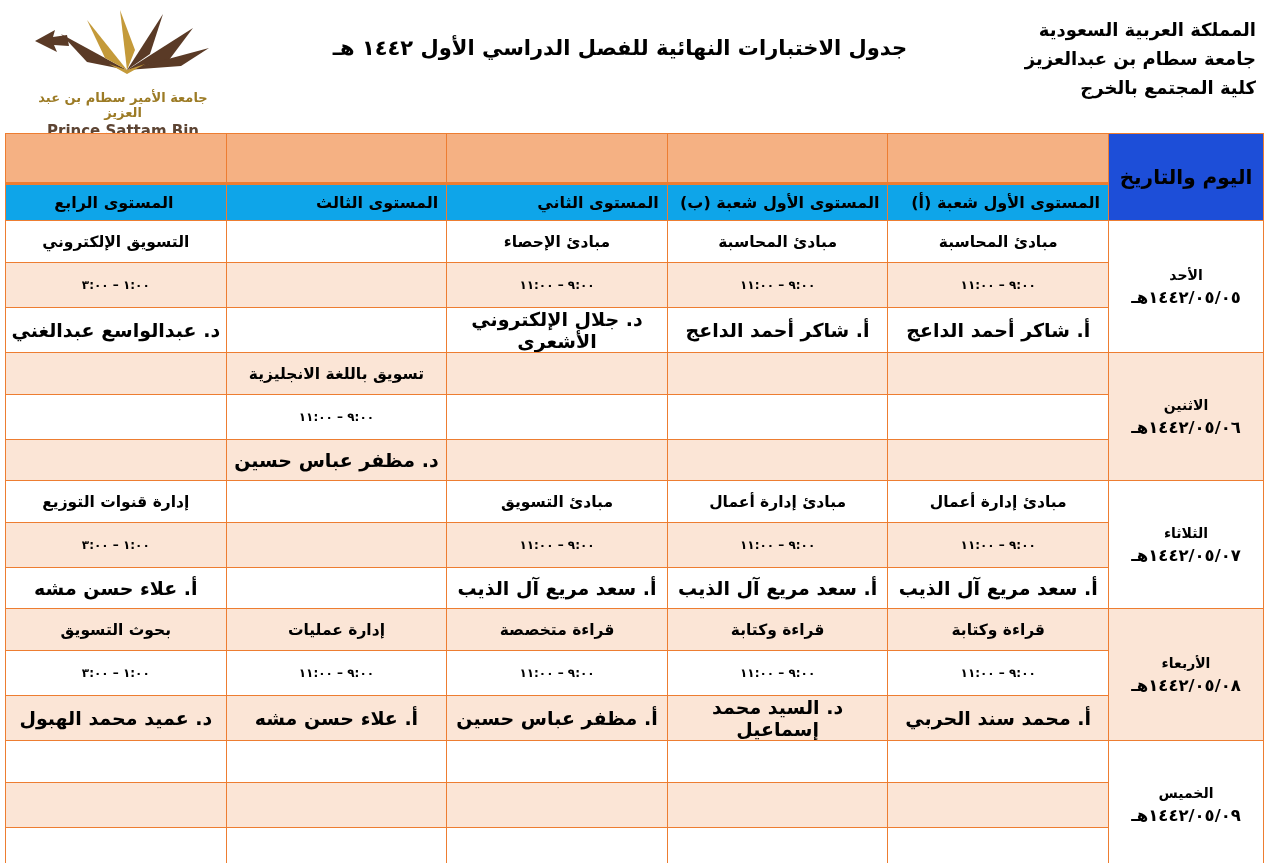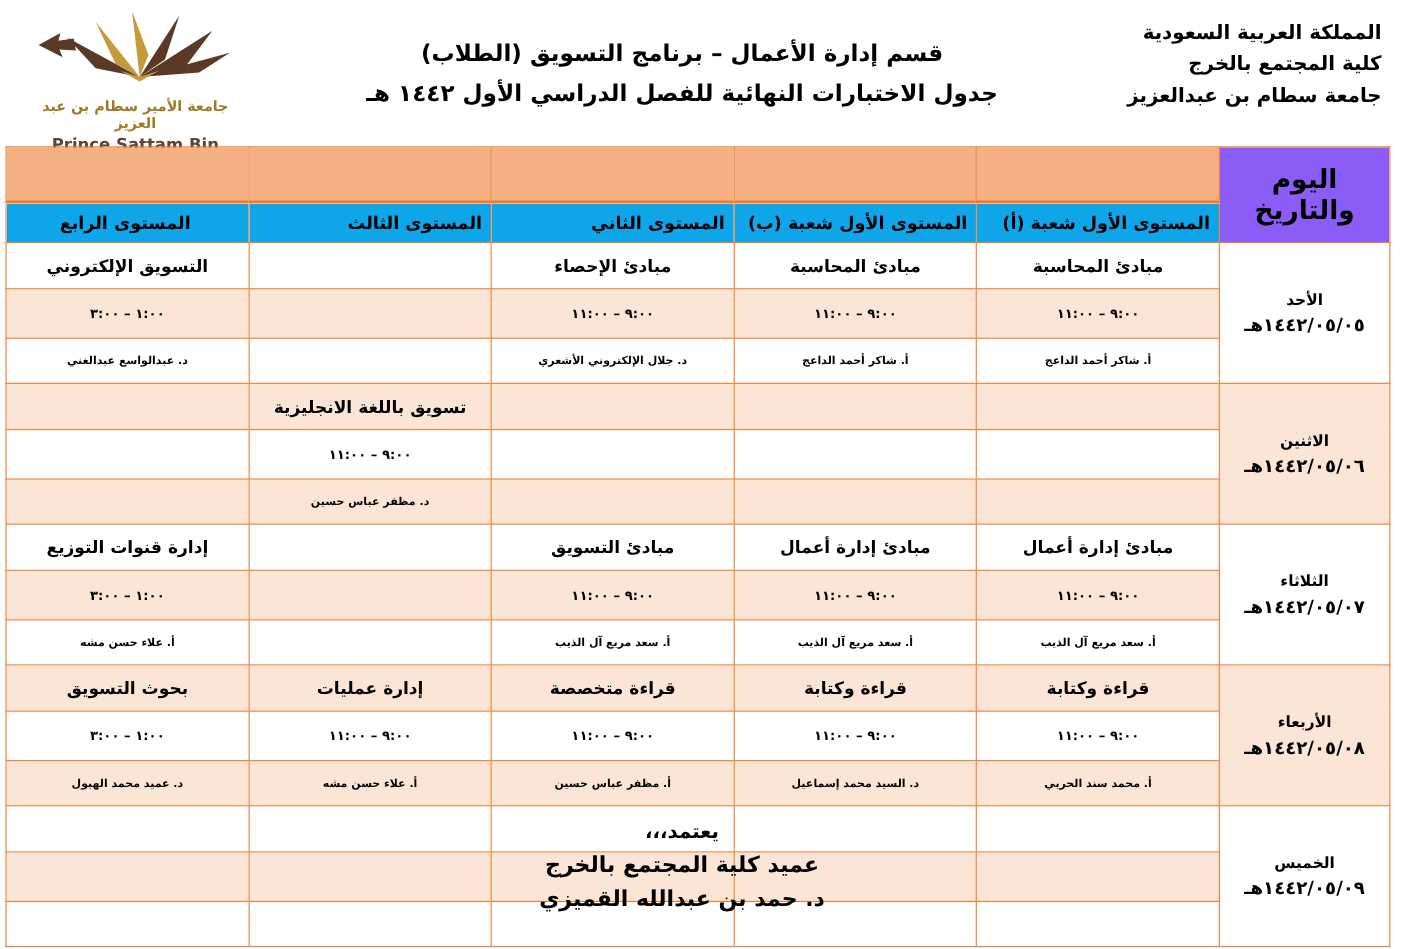--- a/index.html
+++ b/index.html
@@ -32,27 +32,27 @@
   table.exam-table {
     position:absolute; top:133px; left:5px; width:1259px;
     border-collapse:collapse; table-layout:fixed;
   }
   .exam-table td {
     border:1px solid #ED7D31; text-align:center; vertical-align:middle;
     font-weight:bold; padding:0 4px; overflow:hidden;
   }
   col.c-day { width:155px; }
   .band-cell { background:#F5B183; height:50px; border-bottom:3px solid #ED7D31 !important; }
-  .daydate-cell { background:#8b5cf6; font-size:24px; }
+  .daydate-cell { background:#1d4ed8; font-size:20px; }
   .label-row td { background:#0ea5e9; height:37px; font-size:16px; text-align:right; padding-right:8px; }
   .label-row td:last-child { text-align:center; }
 
   .subj-row td { height:42px; font-size:15.5px; }
   .time-row td { height:45px; font-size:12px; }
-  .inst-row td { height:41px; font-size:10px; }
+  .inst-row td { height:41px; font-size:19px; }
 
   td.w { background:#ffffff; }
   td.s { background:#FBE5D6; }
 
   .day-cell .dname { font-size:14px; font-weight:bold; }
   .day-cell .ddate { font-size:16.5px; font-weight:bold; margin-top:5px; }
 
   
   .footer-block {
     position:absolute; top:746px; left:330px; width:580px; text-align:center;
@@ -82,28 +82,27 @@
       <polygon points="96,62 162,20 138,52" fill="#5A3A26"></polygon>
       <polygon points="96,62 178,40 150,58" fill="#5A3A26"></polygon>
 
       <polygon points="96,62 78,56 96,66 114,56" fill="#C49A3A"></polygon>
     </svg>
     <div class="logo-ar">جامعة الأمير سطام بن عبد العزيز</div>
     <div class="logo-en">Prince Sattam Bin Abdulaziz University</div>
   </div>
 
   <div class="title-block">
-    <div>قسم إدارة الأعمال – برنامج التسويق (الطلاب)</div>
     <div>جدول الاختبارات النهائية للفصل الدراسي الأول ١٤٤٢ هـ</div>
   </div>
 
   <div class="org-block">
     <div>المملكة العربية السعودية</div>
+    <div>جامعة سطام بن عبدالعزيز</div>
     <div>كلية المجتمع بالخرج</div>
-    <div>جامعة سطام بن عبدالعزيز</div>
   </div>
 
   <table class="exam-table">
     <colgroup>
       <col class="c-day">
         <col>
         <col>
         <col>
         <col>
         <col>
@@ -252,19 +251,14 @@
       <tr class="inst-row">
         <td class="w"></td>
         <td class="w"></td>
         <td class="w"></td>
         <td class="w"></td>
         <td class="w"></td>
       </tr>
     </tbody>
   </table>
 
-  <div class="footer-block">
-    <div class="f1">يعتمد،،،</div>
-    <div class="f2">عميد كلية المجتمع بالخرج</div>
-    <div class="f3">د. حمد بن عبدالله القميزي</div>
-  </div>
 
 </div>
 
 </body></html>

